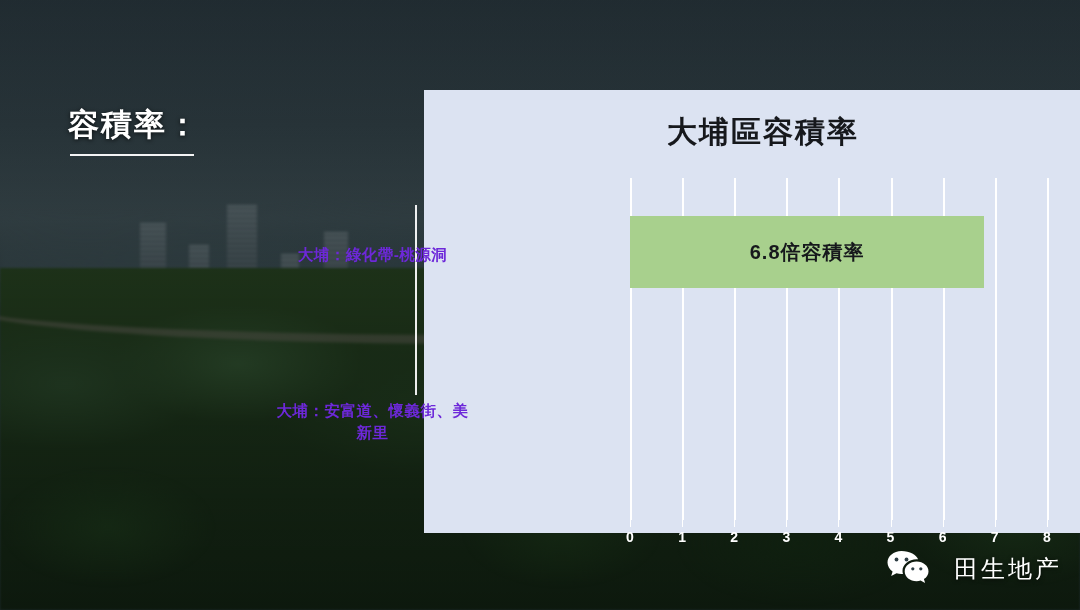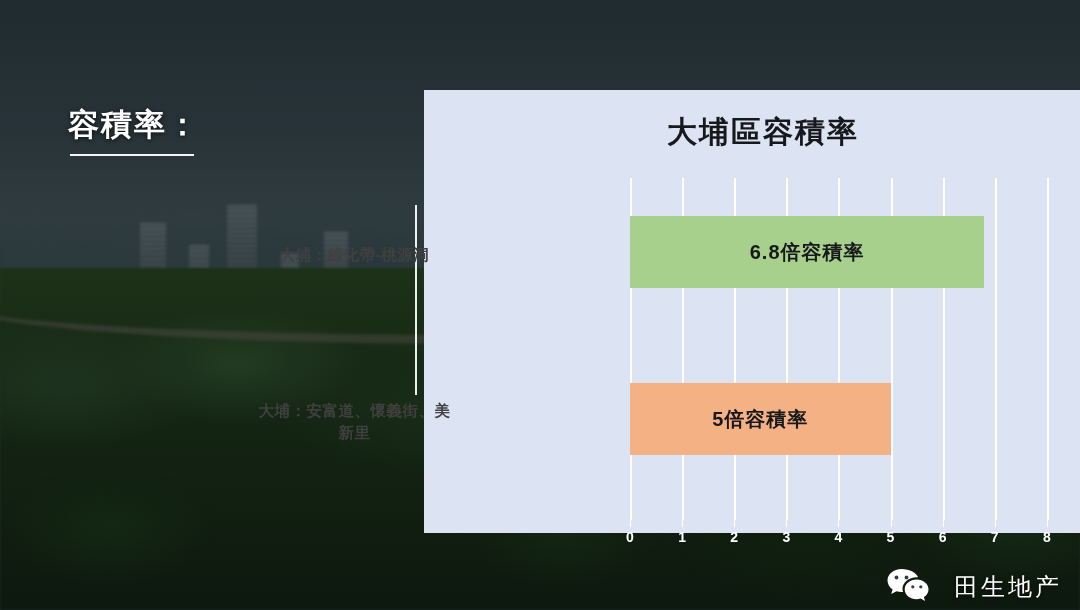--- a/index.html
+++ b/index.html
@@ -89,32 +89,32 @@
     font-size:30px;font-weight:700;color:#16181c;letter-spacing:2px;
   }
   .plot{position:absolute;left:206px;top:88px;width:427px;height:342px;}
   .gridline{position:absolute;top:0;width:2px;height:100%;background:#fff;}
 
   .barrow{position:absolute;left:0;width:100%;}
   .bar{position:absolute;left:0;height:100%;display:flex;align-items:center;justify-content:center;}
   .bar-label{font-size:20px;font-weight:700;color:#16181c;letter-spacing:1px;white-space:nowrap;}
 
   .cat{
-    position:absolute;right:650px;width:195px;text-align:center;
-    font-size:15.5px;font-weight:700;color:#404040;line-height:1.45;letter-spacing:.5px;margin-left:19px;
+    position:absolute;right:632px;width:195px;text-align:center;
+    font-size:15.5px;font-weight:700;color:#6d28d9;line-height:1.45;letter-spacing:.5px;margin-left:19px;
   }
   .ticks{position:absolute;left:206px;top:430px;width:427px;height:36px;}
   .tickmark{position:absolute;top:0;width:1px;height:7px;background:#fff;}
   .ticklabel{
     position:absolute;top:9px;transform:translateX(-50%);
     font-size:14px;font-weight:700;color:#fff;
   }
 
   
-  .wechat{position:absolute;right:18px;bottom:3px;display:flex;align-items:center;gap:24px;}
+  .wechat{position:absolute;right:18px;bottom:21px;display:flex;align-items:center;gap:24px;}
   .wechat-text{font-size:24px;font-weight:400;color:#fff;letter-spacing:3px;text-shadow:0 1px 4px rgba(0,0,0,.8);}
 </style>
 </head>
 <body>
 
 <div id="slide">
 
   <div class="bg">
     <div class="sky"></div>
     <div class="hills"></div>
@@ -160,25 +160,20 @@
       <div class="gridline" style="left:312.6px;"></div>
       <div class="gridline" style="left:364.7px;"></div>
       <div class="gridline" style="left:416.8px;"></div>
 
       <div class="barrow" style="top:38px;height:72px;text-align:right;">
         <div class="bar" style="width:354.3px;background:#A8D08D;">
           <span class="bar-label">6.8倍容積率</span>
         </div>
       </div>
 
-      <div class="barrow" style="top:205px;height:72px;">
-        <div class="bar" style="width:260.5px;background:#F4B183;">
-          <span class="bar-label">5倍容積率</span>
-        </div>
-      </div>
     </div>
 
     <div class="cat" style="top:154px;">大埔：綠化帶-桃源洞</div>
     <div class="cat" style="top:310px;">大埔：安富道、懷義街、美新里</div>
 
     <div class="ticks">
       <div class="tickmark" style="left:0px;"></div>
       <div class="ticklabel" style="left:0px;">0</div>
       <div class="tickmark" style="left:52.1px;"></div>
       <div class="ticklabel" style="left:52.1px;">1</div>

